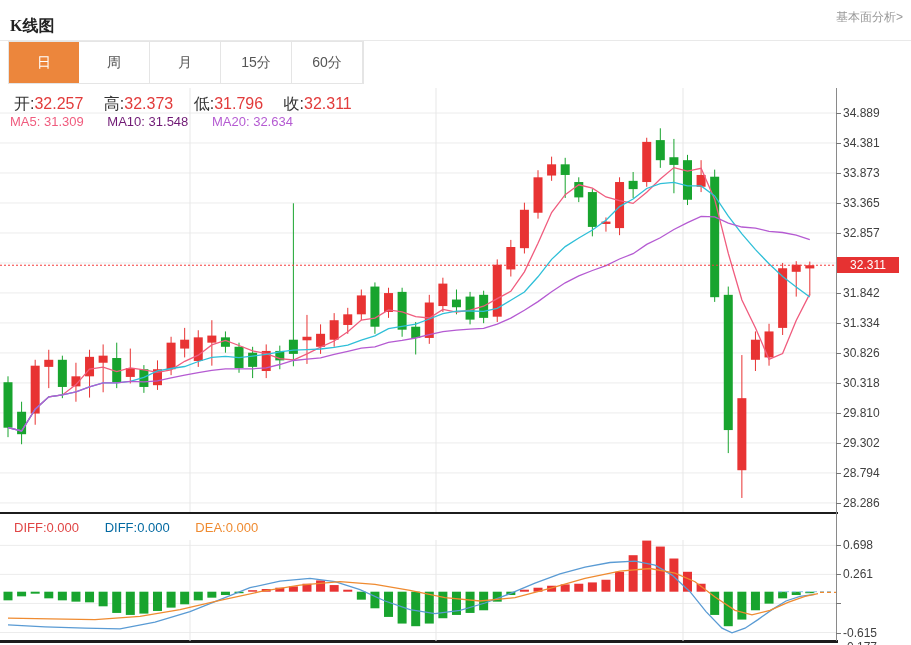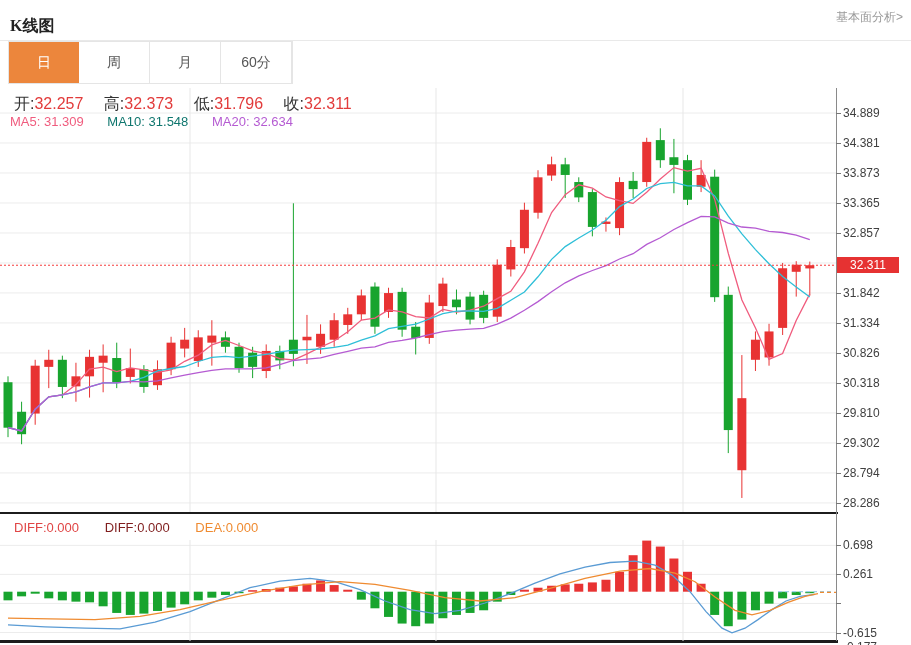--- a/index.html
+++ b/index.html
@@ -32,20 +32,21 @@
 <body>
 
 <div class="abs" id="page-title">K线图</div>
 <a class="abs" id="fund-link">基本面分析&gt;</a>
 <div class="abs" id="title-rule"></div>
 
 <div class="abs" id="tabbar">
     <div class="tab selected" style="background: rgb(236, 134, 60);">日</div>
     <div class="tab">周</div>
     <div class="tab">月</div>
+    <div class="tab">15分</div>
     <div class="tab">60分</div>
   </div>
 
 <svg class="abs" id="main-chart" width="836" height="424">
     <line x1="0" y1="25" x2="836" y2="25" stroke="#ececec" stroke-width="1"></line>
     <line x1="0" y1="54.99994000000016" x2="836" y2="54.99994000000016" stroke="#ececec" stroke-width="1"></line>
     <line x1="0" y1="84.99988000000032" x2="836" y2="84.99988000000032" stroke="#ececec" stroke-width="1"></line>
     <line x1="0" y1="114.99982000000006" x2="836" y2="114.99982000000006" stroke="#ececec" stroke-width="1"></line>
     <line x1="0" y1="144.9997600000002" x2="836" y2="144.9997600000002" stroke="#ececec" stroke-width="1"></line>
     <line x1="0" y1="174.99970000000036" x2="836" y2="174.99970000000036" stroke="#ececec" stroke-width="1"></line>
@@ -187,30 +188,30 @@
   </svg>
 
 <div class="abs" id="info-row">
   <span class="pair"><span class="lbl">开:</span><span class="val" style="color: rgb(226, 59, 59);">32.257</span></span>
   <span class="pair"><span class="lbl">高:</span><span class="val" style="color: rgb(226, 59, 59);">32.373</span></span>
   <span class="pair"><span class="lbl">低:</span><span class="val" style="color: rgb(226, 59, 59);">31.796</span></span>
   <span class="pair"><span class="lbl">收:</span><span class="val" style="color: rgb(226, 59, 59);">32.311</span></span>
 </div>
 <div class="abs" id="ma-row">
   <span class="pair" id="ma5-pair" style="color: rgb(240, 92, 126);"><span>MA5:</span> <span>31.309</span></span>
-  <span class="pair" id="ma10-pair" style="color: #0f766e;"><span>MA10:</span> <span>31.548</span></span>
+  <span class="pair" id="ma10-pair" style="color: #701a75;"><span>MA10:</span> <span>31.548</span></span>
   <span class="pair" id="ma20-pair" style="color: rgb(181, 91, 210);"><span>MA20:</span> <span>32.634</span></span>
 </div>
 
 <div class="abs" id="sep-dark"></div>
 <div class="abs" id="bottom-dark"></div>
 
 <div class="abs" id="macd-row">
   <span class="pair" id="macd-pair" style="color: rgb(224, 69, 69);"><span>DIFF:</span><span>0.000</span></span>
-  <span class="pair" id="diff-pair" style="color: #7f1d1d;"><span>DIFF:</span><span>0.000</span></span>
+  <span class="pair" id="diff-pair" style="color: #0369a1;"><span>DIFF:</span><span>0.000</span></span>
   <span class="pair" id="dea-pair" style="color: rgb(239, 139, 49);"><span>DEA:</span><span>0.000</span></span>
 </div>
 
 <svg class="abs" id="macd-chart" width="836" height="101">
     <line x1="0" y1="5.380720000000004" x2="836" y2="5.380720000000004" stroke="#ececec" stroke-width="1"></line>
     <line x1="0" y1="34.38004" x2="836" y2="34.38004" stroke="#ececec" stroke-width="1"></line>
     <line x1="0" y1="63.44572" x2="836" y2="63.44572" stroke="#ececec" stroke-width="1"></line>
     <line x1="0" y1="92.51140000000001" x2="836" y2="92.51140000000001" stroke="#ececec" stroke-width="1"></line>
     <line x1="190" y1="0" x2="190" y2="101" stroke="#e7e7e7" stroke-width="1"></line>
     <line x1="436" y1="0" x2="436" y2="101" stroke="#e7e7e7" stroke-width="1"></line>

